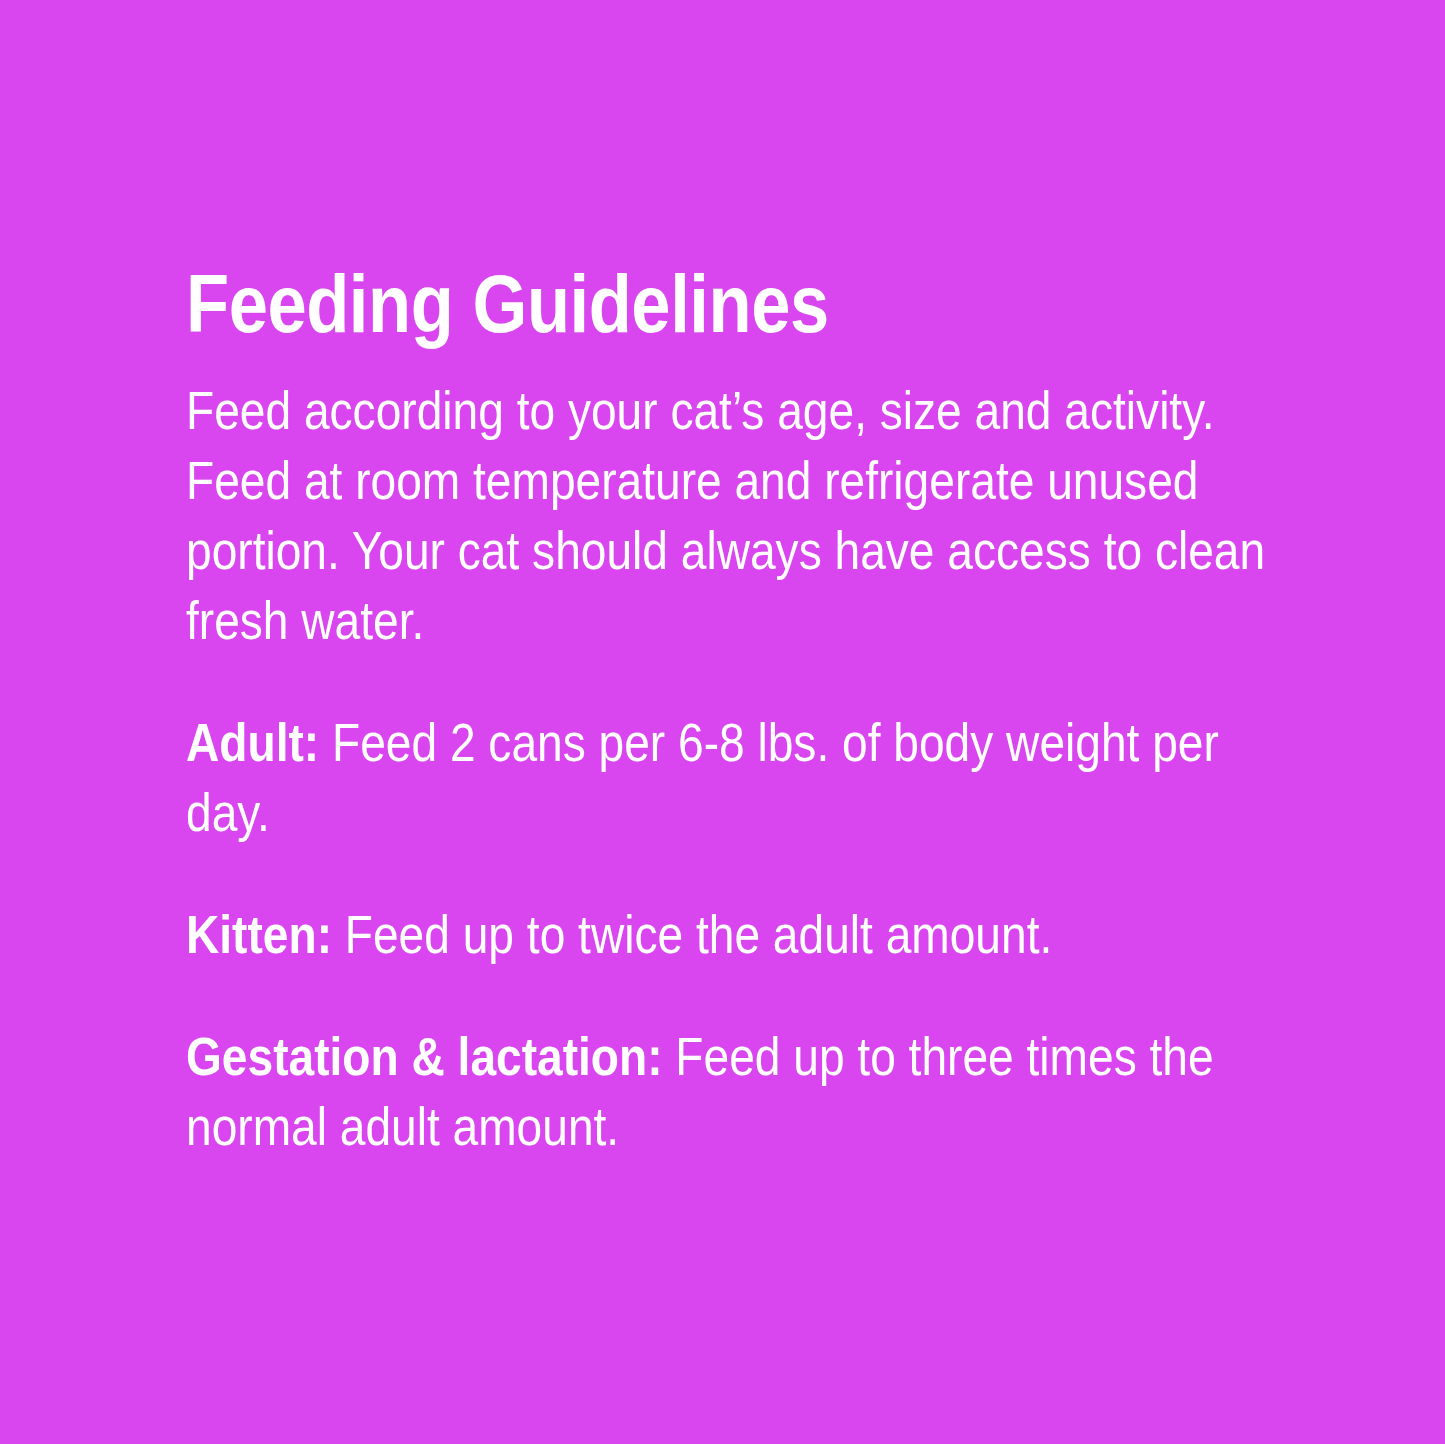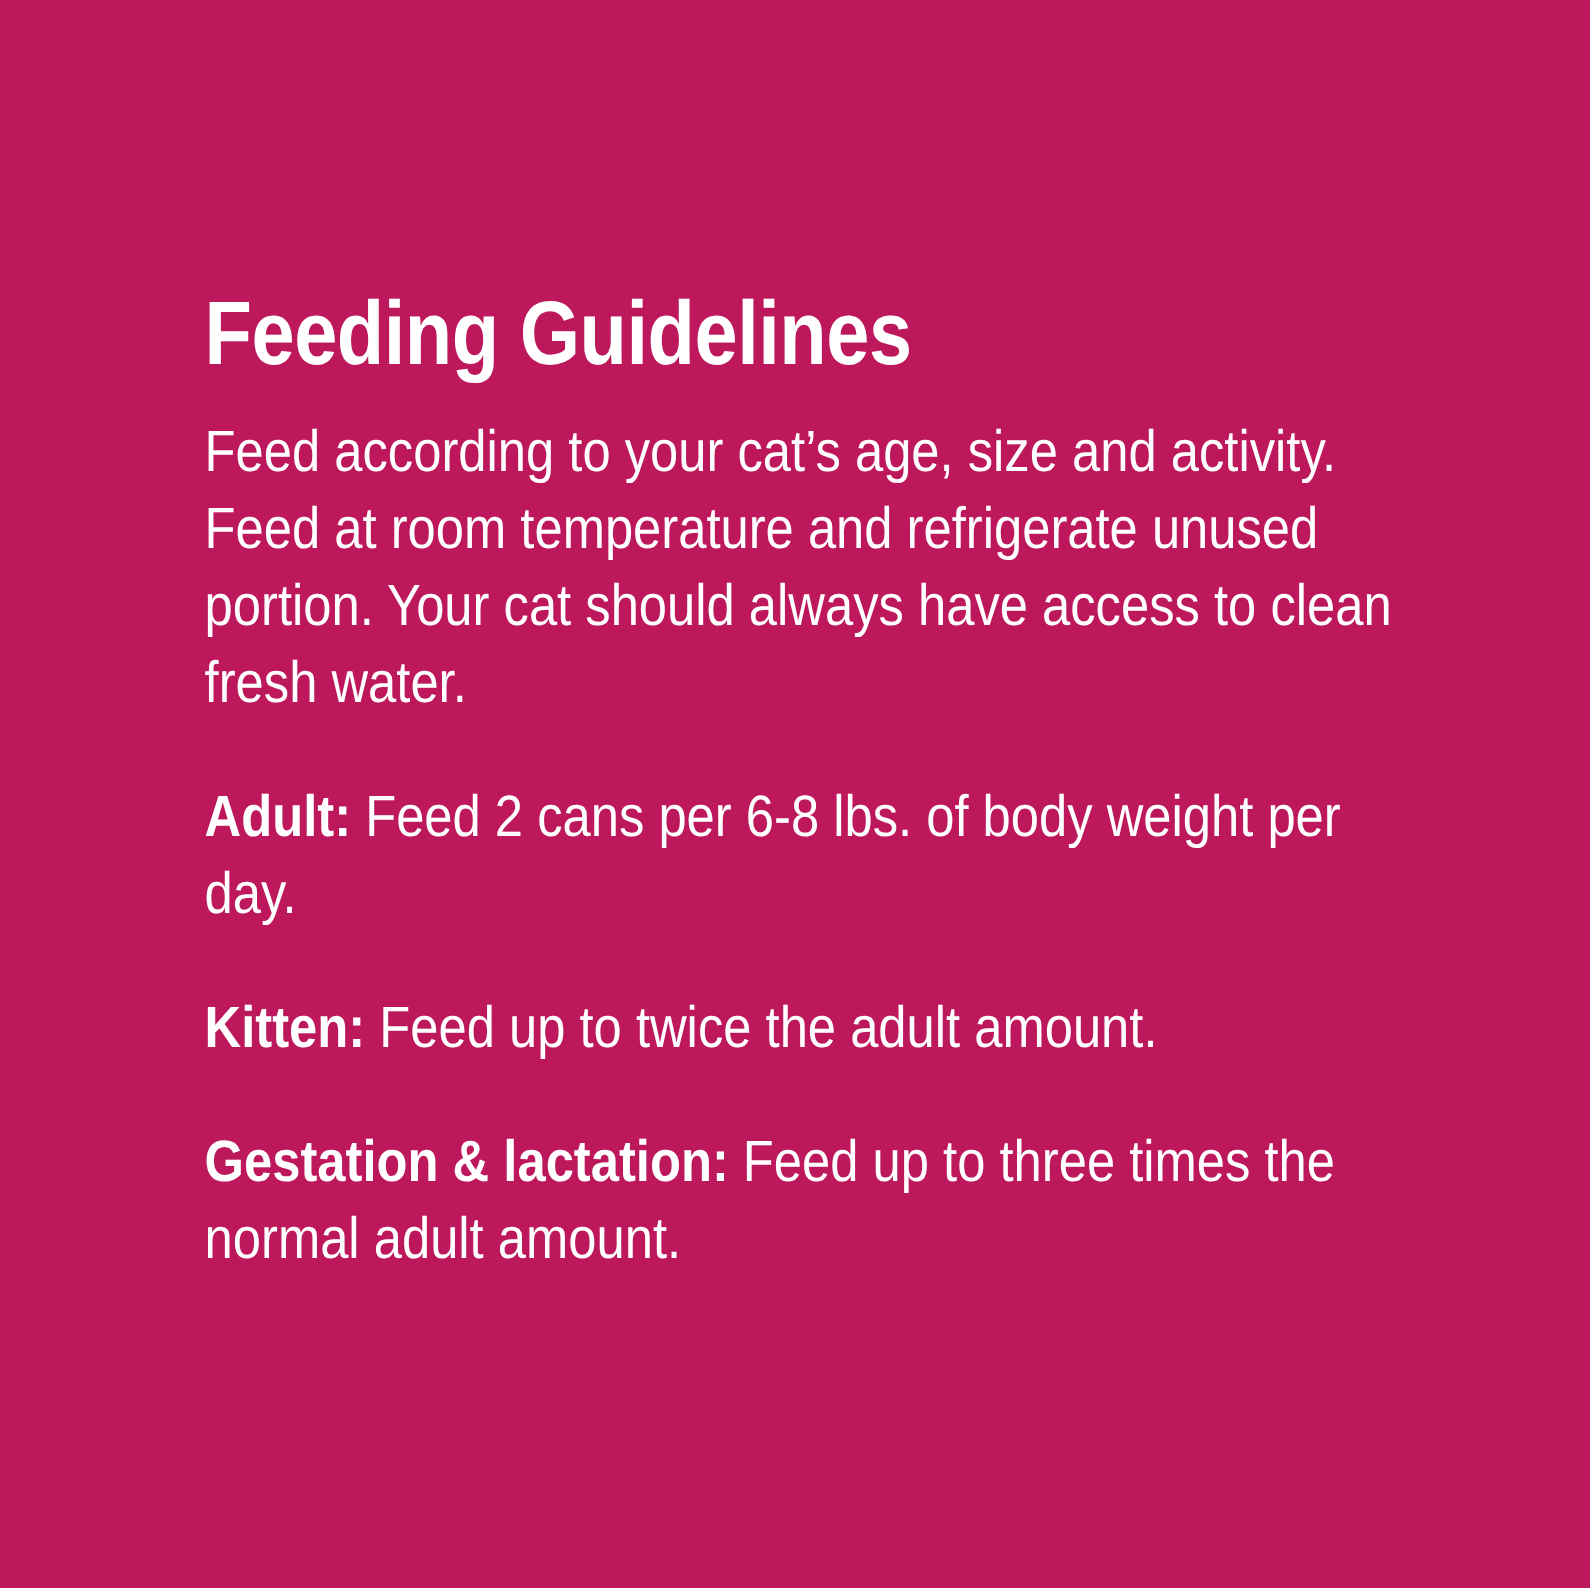--- a/index.html
+++ b/index.html
@@ -12,21 +12,21 @@
     height: 1444px;
     background: #3a6cad;
     font-family: "Liberation Sans", "DejaVu Sans", sans-serif;
     overflow: hidden;
   }
 
   .panel {
     position: relative;
     width: 1445px;
     height: 1444px;
-    background: #be185d;
+    background: #d946ef;
     box-sizing: border-box;
   }
 
   .content {
     position: absolute;
     left: 186px;
     top: 258px;
     width: 1090px;
   }
 

